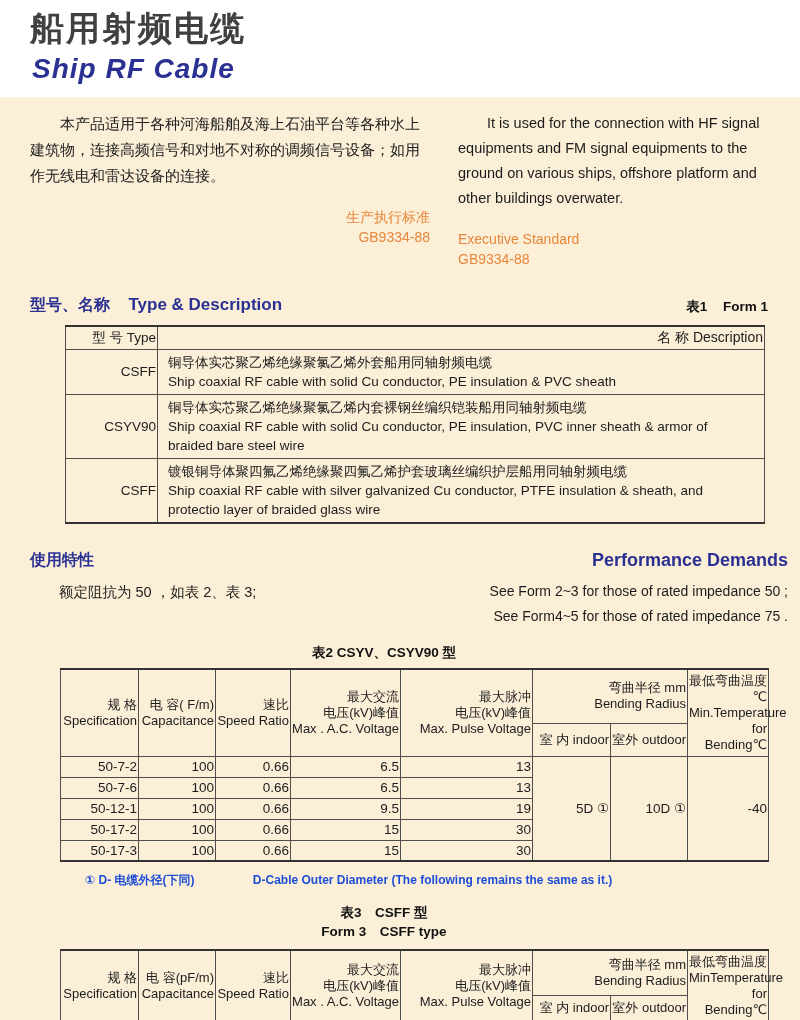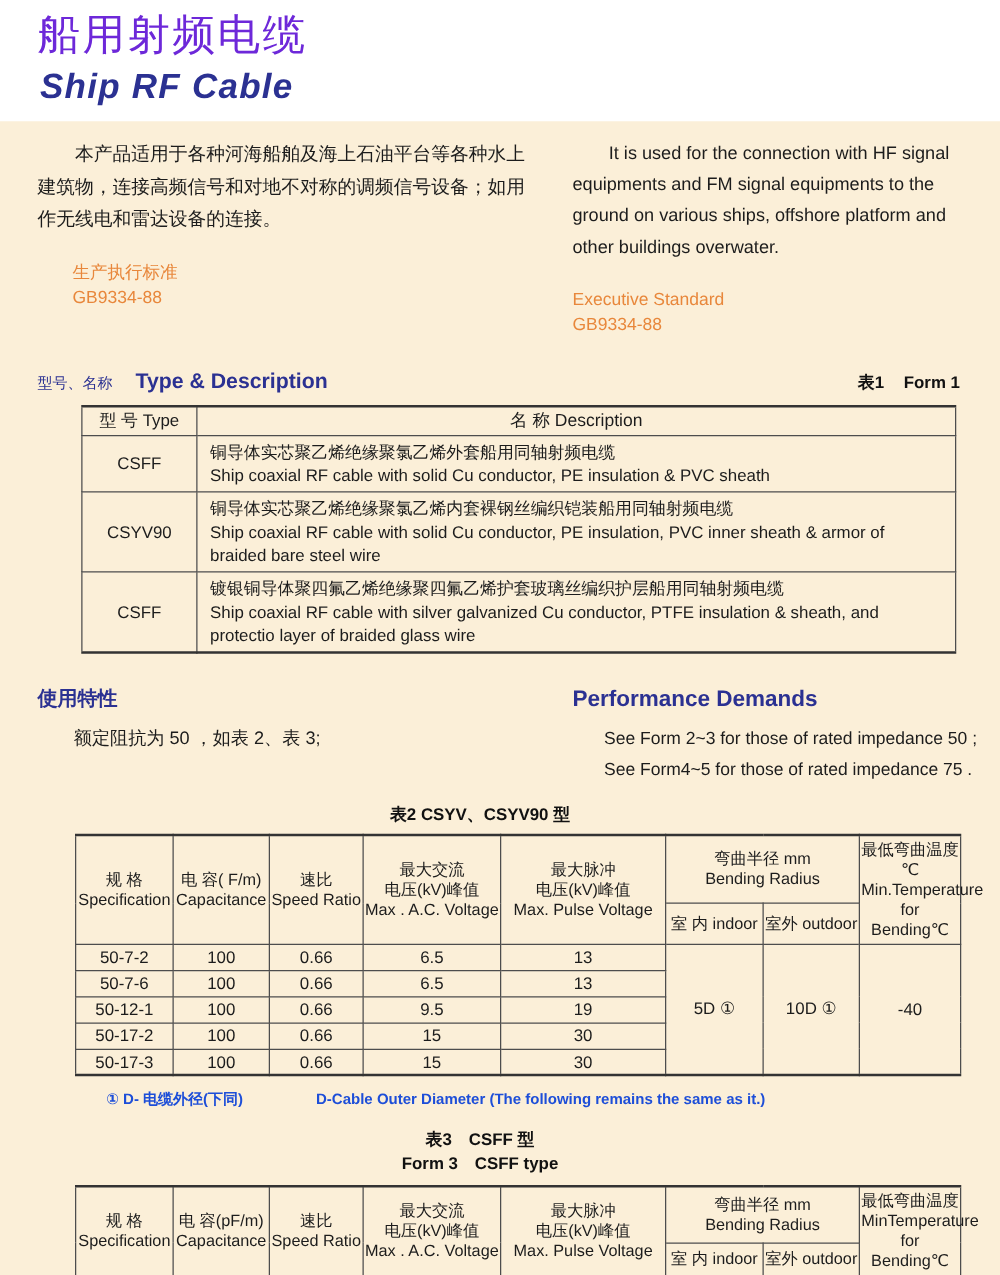--- a/index.html
+++ b/index.html
@@ -2,55 +2,55 @@
 <html><head>
 <meta charset="utf-8">
 <style>
   * { box-sizing: border-box; }
   html,body { margin:0; padding:0; background:#e8e8e8; }
   body { font-family: "Liberation Sans", "DejaVu Sans", sans-serif; color:#1c1c1c; }
   .page { width:800px; height:1020px; margin:0 auto; background:#fbefd8; overflow:hidden; position:relative; }
 
   
   .header { background:#ffffff; height:97px; padding:8px 0 0 30px; }
-  .title-zh { color:#6d28d9; font-size:34px; font-weight:normal; margin:0; letter-spacing:2px; line-height:40px; }
+  .title-zh { color:#404040; font-size:34px; font-weight:bold; margin:0; letter-spacing:2px; line-height:40px; }
   .title-en { color:#2b3192; font-size:28px; font-weight:bold; font-style:italic; margin:4px 0 0 2px; line-height:34px; letter-spacing:1px; }
 
   
   .content { padding-top:14px; }
   .intro { display:flex; padding:0 12px 0 30px; }
   .intro-left { width:400px; margin-right:28px; }
   .intro-right { width:330px; }
   .para-zh { font-size:15px; line-height:26px; text-indent:2em; margin:0; }
   .para-en { font-size:14.5px; line-height:25px; text-indent:2em; margin:0; }
   .standard { margin-top:18px; color:#e8873b; font-size:14px; line-height:20px; }
-  .intro-left .standard { margin-left:2em; }
+  .intro-left .standard { margin-left:2em;text-align:right; }
 
   
   .section-heading { display:flex; justify-content:space-between; align-items:flex-end; margin:26px 32px 0 30px; }
-  .sec-zh { color:#2b3192; font-size:12px; font-weight:normal; }
+  .sec-zh { color:#2b3192; font-size:16px; font-weight:bold; }
   .sec-en { color:#2b3192; font-size:17px; font-weight:bold; margin-left:14px; }
   .tbl-label-inline { font-size:13.5px; font-weight:bold; color:#111; }
   .tbl-label-inline .en { margin-left:12px; }
 
   
   table { border-collapse:collapse; }
-  th, td { border:1px solid #4d4d4d; text-align:center; vertical-align:middle; font-weight:normal; }
+  th, td { border:1px solid #4d4d4d; text-align:right; vertical-align:middle; font-weight:normal; }
   .t1, .t2, .t3 { border-top:2px solid #333; border-bottom:2px solid #333; }
 
   
   .t1 { margin:9px 0 0 65px; width:700px; }
   .t1 th { font-size:14px; height:23px; }
   .t1 .type-cell { width:92px; font-size:13.5px; }
   .t1 .desc-cell { text-align:left; padding:3px 10px; font-size:13.5px; line-height:19px; }
 
   
   .perf { display:flex; margin:26px 12px 0 30px; }
   .perf-left { width:400px; margin-right:28px; }
-  .perf-right { width:330px; }
+  .perf-right { width:330px;text-align:right; }
   .perf-h-zh { color:#2b3192; font-size:16px; font-weight:bold; margin:0; }
   .perf-h-en { color:#2b3192; font-size:18px; font-weight:bold; margin:0; }
   .perf-left .line { margin-left:2em; font-size:14.5px; line-height:26px; }
   .perf-left .lines { margin-top:8px; }
   .perf-right .line { margin-left:1.8em; font-size:14px; line-height:25px; }
   .perf-right .lines { margin-top:8px; }
 
   
   .tbl-label-block { text-align:center; margin:14px 32px 0 0; font-weight:bold; font-size:13.5px; line-height:19px; color:#111; }
 

